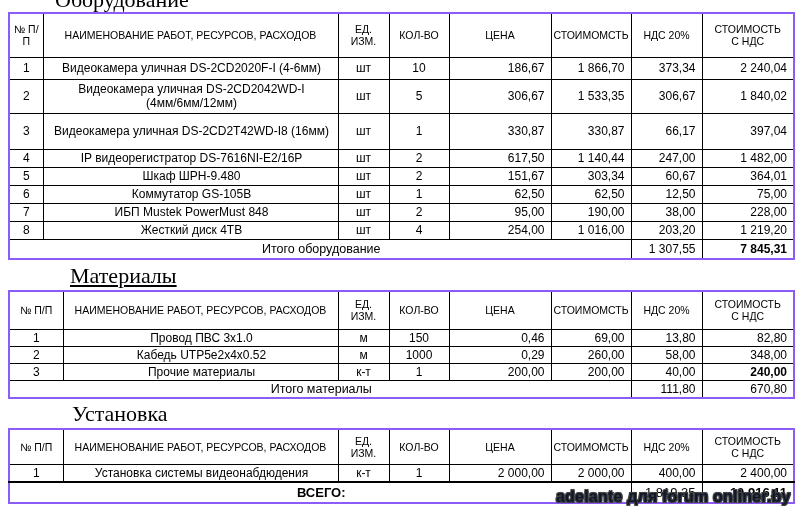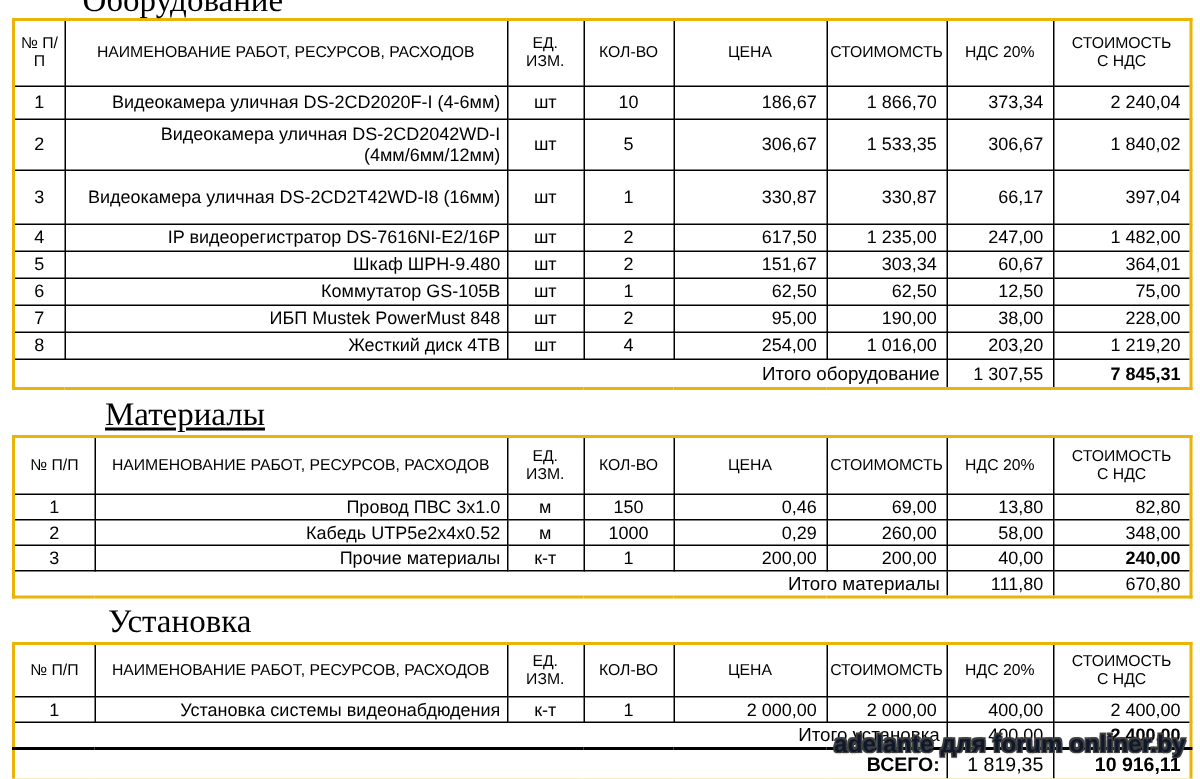--- a/index.html
+++ b/index.html
@@ -11,29 +11,29 @@
   .doc{position:absolute;left:8px;top:0;width:785px;}
 
   .sec-title{
     font-family:"Liberation Serif","DejaVu Serif",serif;
     font-size:22px;line-height:24px;font-weight:normal;margin:0;color:#000;
   }
   #title-equipment{margin:-12px 0 0 47px;}
   #title-materials{margin:4px 0 2px 62px;text-decoration:underline;}
   #title-install{margin:3px 0 2px 64px;}
 
-  table{border-collapse:collapse;table-layout:fixed;width:785px;border:2px solid #eab308;}
+  table{border-collapse:collapse;table-layout:fixed;width:785px;border:2px solid #8b5cf6;}
   th,td{border:1px solid #000;overflow:hidden;vertical-align:middle;}
   th{
     font-size:10.5px;font-weight:normal;text-align:center;
     padding:1px 2px;white-space:pre-line;line-height:12px;
   }
   td{font-size:12px;line-height:14px;padding:1px 4px;}
   td.c{text-align:center;}
-  td.l{text-align:right;padding-left:6px;}
+  td.l{text-align:center;padding-left:6px;}
   td.r{text-align:right;padding-right:6px;}
   td.b,.b{font-weight:bold;margin-top:46px;}
 
   
   #t1 thead tr{height:44px;}
   #t1 tbody tr{height:18px;}
   #t1 tbody tr:nth-child(1){height:22px;}
   #t1 tbody tr:nth-child(2){height:34px;}
   #t1 tbody tr:nth-child(3){height:36px;}
   #t1 tfoot tr{height:20px;}
@@ -115,21 +115,21 @@
           <td class="r">330,87</td>
           <td class="r">66,17</td>
           <td class="r">397,04</td>
         </tr>
         <tr>
           <td class="c">4</td>
           <td class="l">IP видеорегистратор DS-7616NI-E2/16P</td>
           <td class="c">шт</td>
           <td class="c">2</td>
           <td class="r">617,50</td>
-          <td class="r">1 235,00</td>
+          <td class="r">1 140,44</td>
           <td class="r">247,00</td>
           <td class="r">1 482,00</td>
         </tr>
         <tr>
           <td class="c">5</td>
           <td class="l">Шкаф ШРН-9.480</td>
           <td class="c">шт</td>
           <td class="c">2</td>
           <td class="r">151,67</td>
           <td class="r">303,34</td>
@@ -277,25 +277,20 @@
           <td class="l">Установка системы видеонабдюдения</td>
           <td class="c">к-т</td>
           <td class="c">1</td>
           <td class="r">2 000,00</td>
           <td class="r">2 000,00</td>
           <td class="r">400,00</td>
           <td class="r">2 400,00</td>
         </tr>
       </tbody>
     <tfoot>
-      <tr>
-        <td colspan="6" class="l total-label">Итого установка</td>
-        <td class="r">400,00</td>
-        <td class="r b">2 400,00</td>
-      </tr>
       <tr class="grand">
         <td colspan="6" class="l b">ВСЕГО:</td>
         <td class="r">1 819,35</td>
         <td class="r b">10 916,11</td>
       </tr>
     </tfoot>
   </table>
 
 </div>
 

